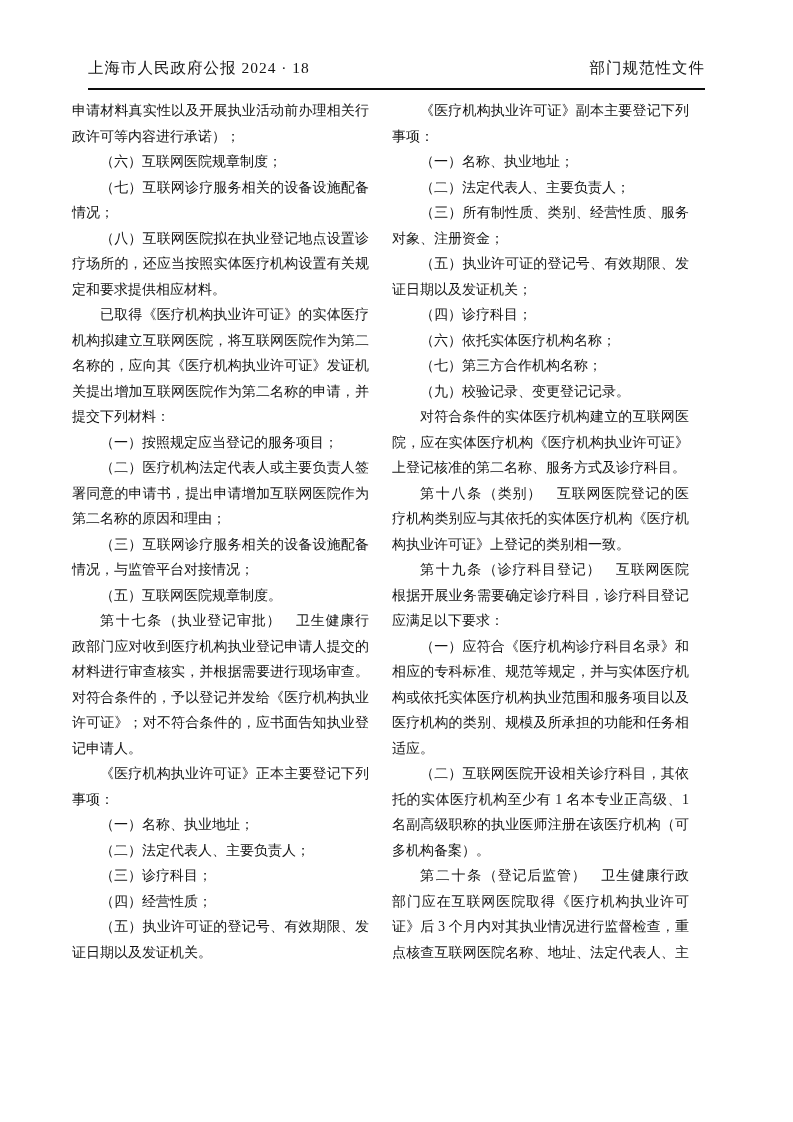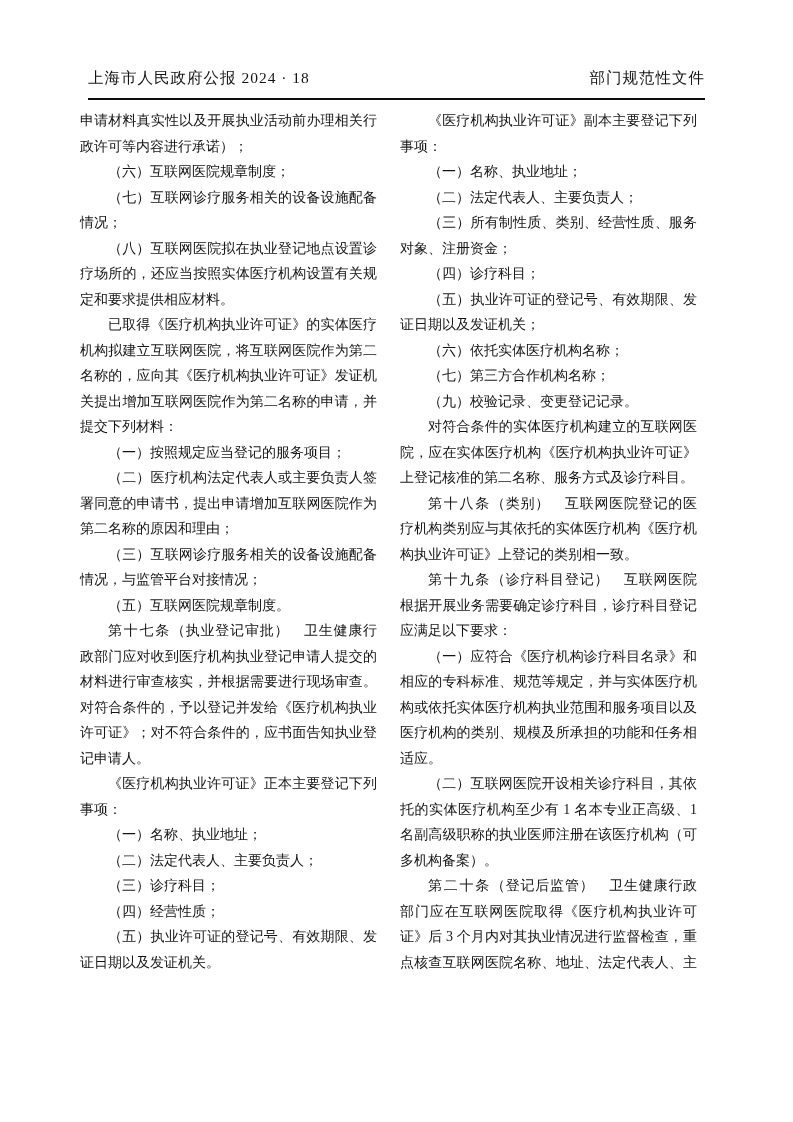--- a/index.html
+++ b/index.html
@@ -8,21 +8,20 @@
     background: #ffffff;
   }
   .page {
     position: relative;
     width: 793px;
     height: 968px;
     background: #ffffff;
     overflow: hidden;
     font-family: "Liberation Serif", "DejaVu Serif", serif;
     color: #111111;
-    margin-top: 10px;
   }
   .page-header {
     position: absolute;
     left: 88px;
     right: 88px;
     top: 58px;
   }
   .header-row {
     display: flex;
     justify-content: space-between;
@@ -32,21 +31,21 @@
     color: #141414;
   }
   .header-rule {
     margin-top: 9px;
     border: 0;
     border-top: 2px solid #0d0d0d;
     width: 100%;
   }
   .columns {
     position: absolute;
-    left: 80px;
+    left: 72px;
     top: 98px;
     width: 617px;
     display: flex;
     gap: 23px;
   }
   .column {
     width: 297px;
     flex: 0 0 297px;
   }
   p.para {
@@ -107,22 +106,22 @@
         <p class="para">（二）法定代表人、主要负责人；</p>
         <p class="para">（三）诊疗科目；</p>
         <p class="para">（四）经营性质；</p>
         <p class="para">（五）执业许可证的登记号、有效期限、发证日期以及发证机关。</p>
       </div>
     <div class="column" id="col-right">
         <p class="para">《医疗机构执业许可证》副本主要登记下列事项：</p>
         <p class="para">（一）名称、执业地址；</p>
         <p class="para">（二）法定代表人、主要负责人；</p>
         <p class="para">（三）所有制性质、类别、经营性质、服务对象、注册资金；</p>
+        <p class="para">（五）执业许可证的登记号、有效期限、发证日期以及发证机关；</p>
         <p class="para">（四）诊疗科目；</p>
-        <p class="para">（五）执业许可证的登记号、有效期限、发证日期以及发证机关；</p>
         <p class="para">（六）依托实体医疗机构名称；</p>
         <p class="para">（七）第三方合作机构名称；</p>
         <p class="para">（九）校验记录、变更登记记录。</p>
         <p class="para">对符合条件的实体医疗机构建立的互联网医院，应在实体医疗机构《医疗机构执业许可证》上登记核准的第二名称、服务方式及诊疗科目。</p>
         <p class="para"><span class="lead">第十八条</span>（类别）　互联网医院登记的医疗机构类别应与其依托的实体医疗机构《医疗机构执业许可证》上登记的类别相一致。</p>
         <p class="para"><span class="lead">第十九条</span>（诊疗科目登记）　互联网医院根据开展业务需要确定诊疗科目，诊疗科目登记应满足以下要求：</p>
         <p class="para">（一）应符合《医疗机构诊疗科目名录》和相应的专科标准、规范等规定，并与实体医疗机构或依托实体医疗机构执业范围和服务项目以及医疗机构的类别、规模及所承担的功能和任务相适应。</p>
         <p class="para">（二）互联网医院开设相关诊疗科目，其依托的实体医疗机构至少有 1 名本专业正高级、1 名副高级职称的执业医师注册在该医疗机构（可多机构备案）。</p>
         <p class="para"><span class="lead">第二十条</span>（登记后监管）　卫生健康行政部门应在互联网医院取得《医疗机构执业许可证》后 3 个月内对其执业情况进行监督检查，重点核查互联网医院名称、地址、法定代表人、主要负</p>
       </div>

